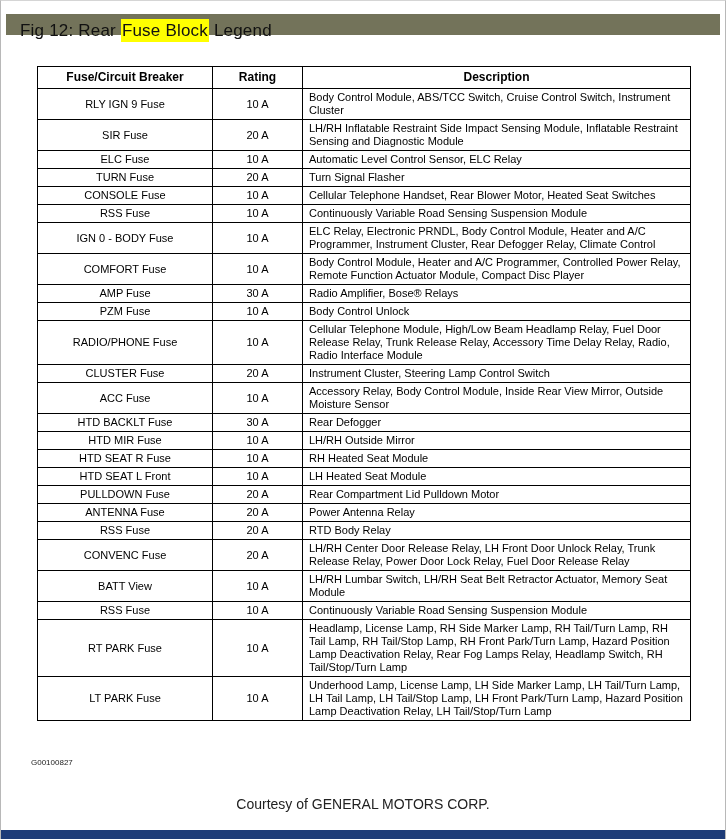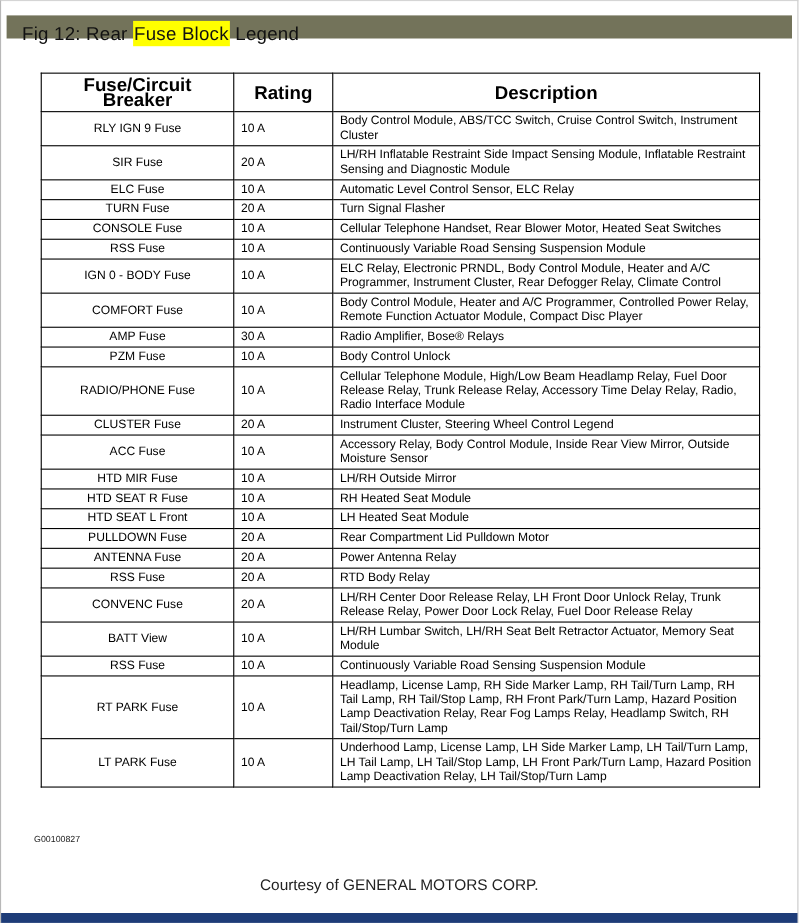--- a/index.html
+++ b/index.html
@@ -42,29 +42,30 @@
     color: #000000;
   }
   table.fuse-table th, table.fuse-table td {
     border: 1px solid #000000;
     padding: 2px 6px;
     line-height: 13px;
     vertical-align: middle;
   }
   table.fuse-table th {
     font-weight: bold;
-    font-size: 17px;
+    font-size: 12px;
     padding: 4px 6px;
   }
   table.fuse-table td:nth-child(1) {
     width: 175px;
     text-align: center;
   }
   table.fuse-table td:nth-child(2) {
     width: 90px;
+    text-align: center;
   }
   table.fuse-table td:nth-child(3) {
     text-align: left;
     margin-left: 48px;
   }
   .figcode {
     position: absolute;
     left: 30px; top: 757px;
     font-size: 8px;
     color: #222222;
@@ -152,26 +153,31 @@
           <td>Body Control Unlock</td>
         </tr>
         <tr>
           <td>RADIO/PHONE Fuse</td>
           <td>10 A</td>
           <td>Cellular Telephone Module, High/Low Beam Headlamp Relay, Fuel Door Release Relay, Trunk Release Relay, Accessory Time Delay Relay, Radio, Radio Interface Module</td>
         </tr>
         <tr>
           <td>CLUSTER Fuse</td>
           <td>20 A</td>
-          <td>Instrument Cluster, Steering Wheel Control Legend</td>
+          <td>Instrument Cluster, Steering Lamp Control Switch</td>
         </tr>
         <tr>
           <td>ACC Fuse</td>
           <td>10 A</td>
           <td>Accessory Relay, Body Control Module, Inside Rear View Mirror, Outside Moisture Sensor</td>
+        </tr>
+        <tr>
+          <td>HTD BACKLT Fuse</td>
+          <td>30 A</td>
+          <td>Rear Defogger</td>
         </tr>
         <tr>
           <td>HTD MIR Fuse</td>
           <td>10 A</td>
           <td>LH/RH Outside Mirror</td>
         </tr>
         <tr>
           <td>HTD SEAT R Fuse</td>
           <td>10 A</td>
           <td>RH Heated Seat Module</td>

